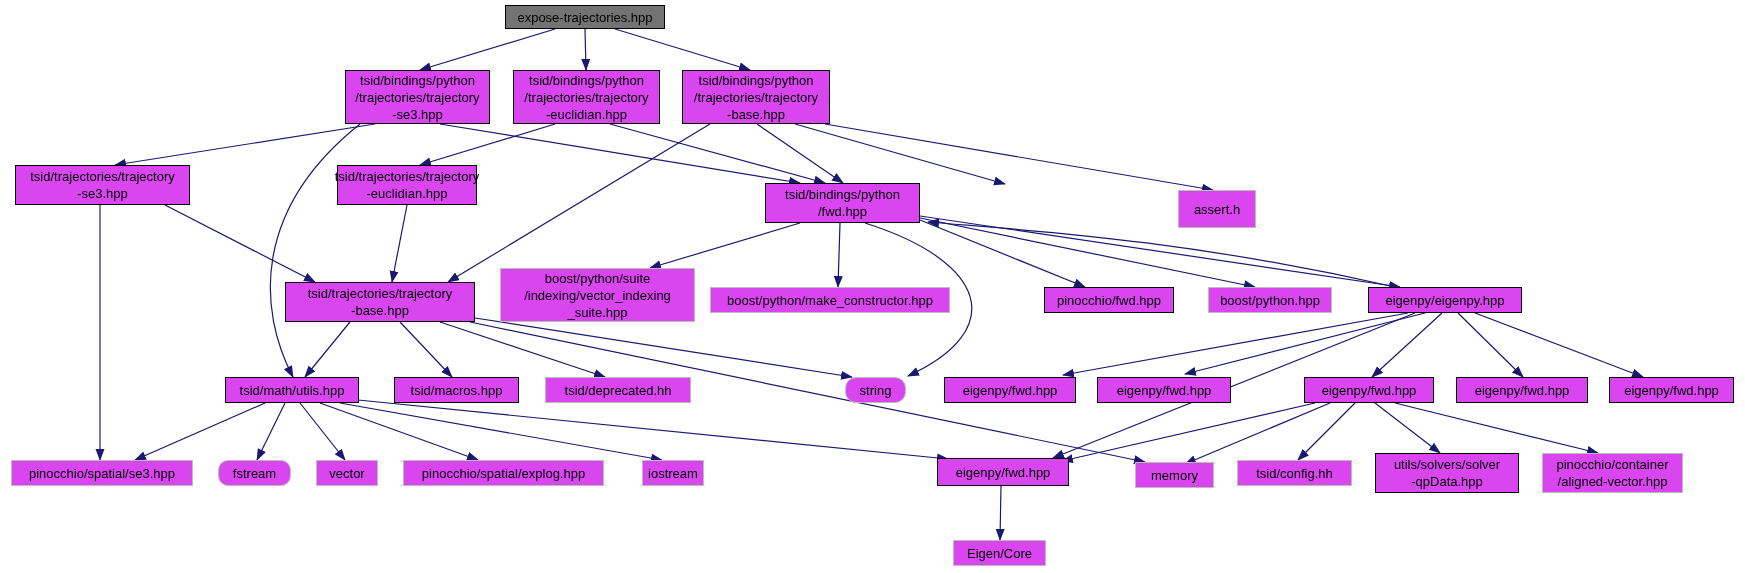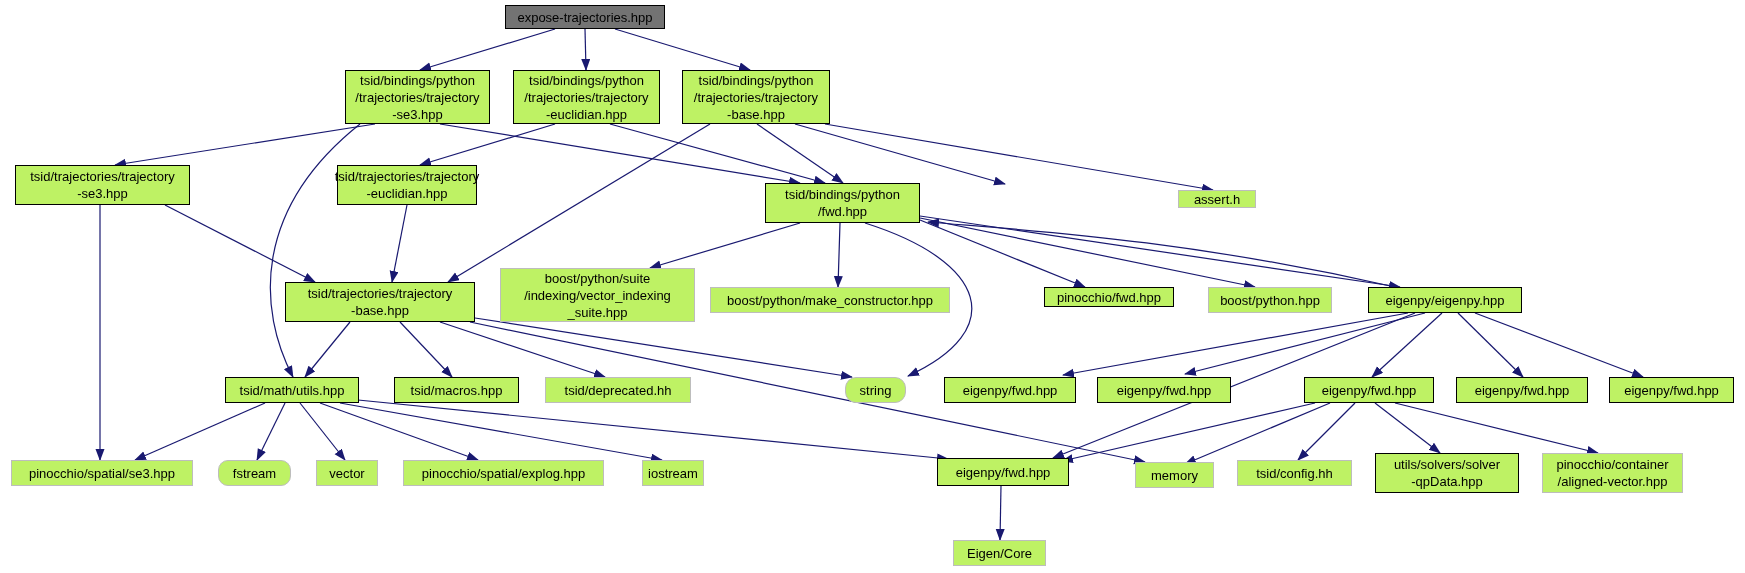--- a/index.html
+++ b/index.html
@@ -7,21 +7,21 @@
     position:relative;
     width:1745px;height:573px;
     background:#ffffff;
     font-family:"Liberation Sans", sans-serif;
     overflow:hidden;
   }
   svg.edge-layer{position:absolute;left:0;top:0;width:1745px;height:573px;}
   .node{
     position:absolute;
     box-sizing:border-box;
-    background:#bef264;
+    background:#d946ef;
     display:flex;
     flex-direction:column;
     align-items:center;
     justify-content:center;
     text-align:center;
     font-size:13px;
     line-height:17px;
     color:#000000;
     white-space:nowrap;
     z-index:2;
@@ -112,36 +112,36 @@
       <span>-se3.hpp</span>
     </div>
     <div class="node linked" style="left: 337px; top: 165px; width: 140px; height: 40px;">
       <span>tsid/trajectories/trajectory</span>
       <span>-euclidian.hpp</span>
     </div>
     <div class="node linked" style="left: 765px; top: 183px; width: 155px; height: 40px;">
       <span>tsid/bindings/python</span>
       <span>/fwd.hpp</span>
     </div>
-    <div class="node plain" style="left: 1178px; top: 190px; width: 78px; height: 18px; text-align: right;">
+    <div class="node plain" style="left: 1178px; top: 190px; width: 78px; height: 38px; text-align: right;">
       <span>assert.h</span>
     </div>
     <div class="node linked" style="left: 285px; top: 282px; width: 190px; height: 40px;">
       <span>tsid/trajectories/trajectory</span>
       <span>-base.hpp</span>
     </div>
     <div class="node plain" style="left: 500px; top: 268px; width: 195px; height: 54px;">
       <span>boost/python/suite</span>
       <span>/indexing/vector_indexing</span>
       <span>_suite.hpp</span>
     </div>
     <div class="node plain" style="left: 710px; top: 287px; width: 240px; height: 26px;">
       <span>boost/python/make_constructor.hpp</span>
     </div>
-    <div class="node linked" style="left: 1044px; top: 287px; width: 130px; height: 20px;">
+    <div class="node linked" style="left: 1044px; top: 287px; width: 130px; height: 26px;">
       <span>pinocchio/fwd.hpp</span>
     </div>
     <div class="node plain" style="left: 1208px; top: 287px; width: 124px; height: 26px;">
       <span>boost/python.hpp</span>
     </div>
     <div class="node linked" style="left: 1368px; top: 287px; width: 154px; height: 26px;">
       <span>eigenpy/eigenpy.hpp</span>
     </div>
     <div class="node linked" style="left: 225px; top: 377px; width: 134px; height: 26px;">
       <span>tsid/math/utils.hpp</span>

